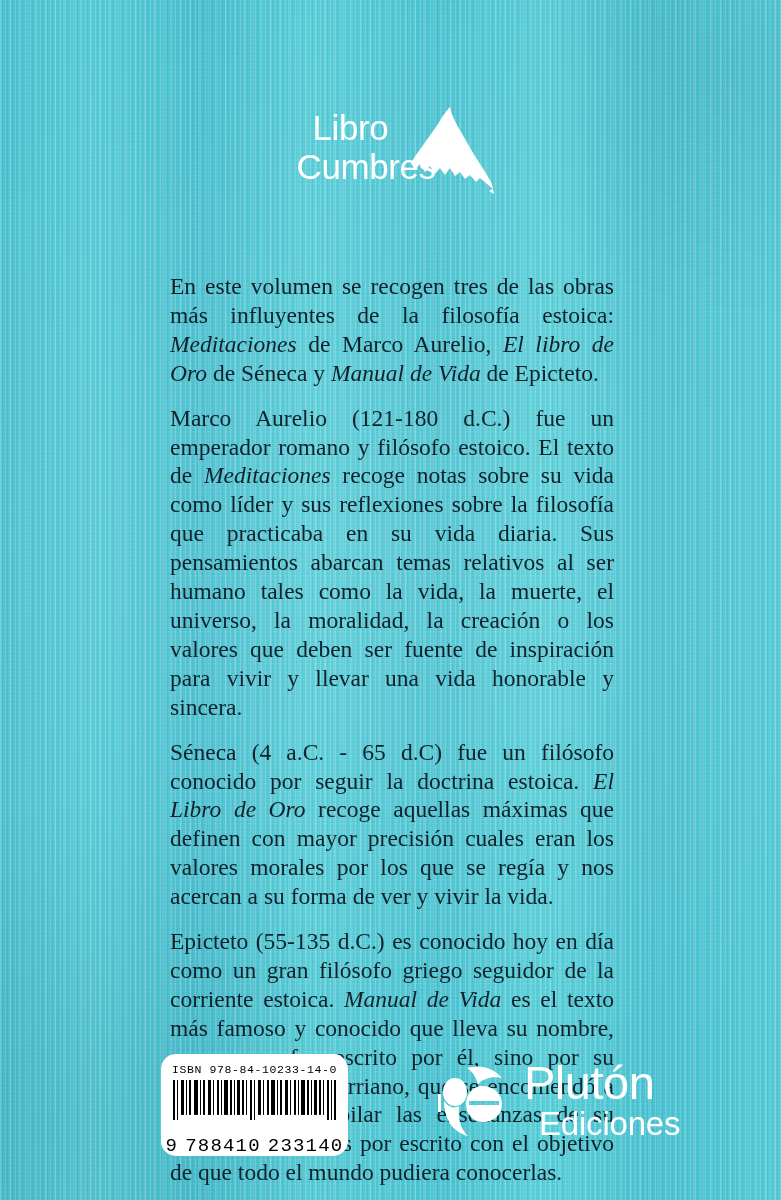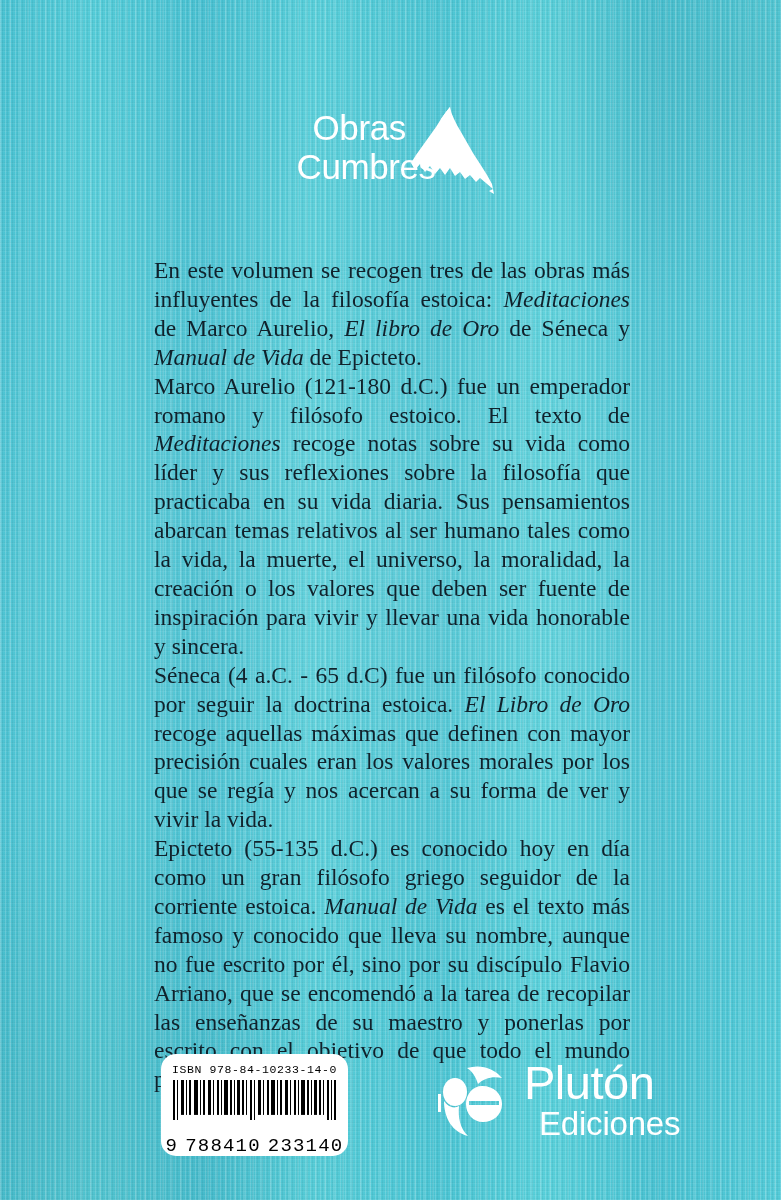--- a/index.html
+++ b/index.html
@@ -125,21 +125,21 @@
     color: #10222c;
     font-family: "Liberation Serif", serif;
     font-size: 23.5px;
     line-height: 28.9px;
     text-align: justify;
     text-justify: inter-word;
     -webkit-hyphens: manual;
     hyphens: manual;
   }
   .blurb p {
-    margin: 0;
+    margin: 16px;
     text-align: justify;
   }
   .blurb p:last-child {
     text-align-last: left;
   }
   .blurb em {
     font-style: italic;
   }
 
   
@@ -229,21 +229,21 @@
 </style>
 </head>
 <body>
 
 <div class="cover">
 
   <div class="imprint">
     <div class="imprint-inner">
 
       <div class="imprint-words">
-        <span class="imprint-line1">Obras</span>
+        <span class="imprint-line1">Libro</span>
         <span class="imprint-line2">Cumbres</span>
       </div>
 
       <svg class="mountain" viewBox="0 0 84 92" aria-hidden="true">
 
         <path d="M40 2 L41.5 8 L44 14 L47.5 21 L51 27 L55 34 L59 41 L63 48 L67.5 55 L72 62 L77 70 L82 79 L83 84
                  L70 73 L66 77 L60 70 L55 74 L50 67 L45 71 L40 63 L35 70 L30 63 L25 69 L20 61 L15 67 L10 59
                  L5 65 L1 58 L6 50 L11 43 L16 36 L21 29 L26 22 L31 14 L36 7 Z" fill="#ffffff"></path>
 
         <path d="M40 2 L36 7 L31 14 L33 15 L37 10 L40 6 Z" fill="#ffffff"></path>

